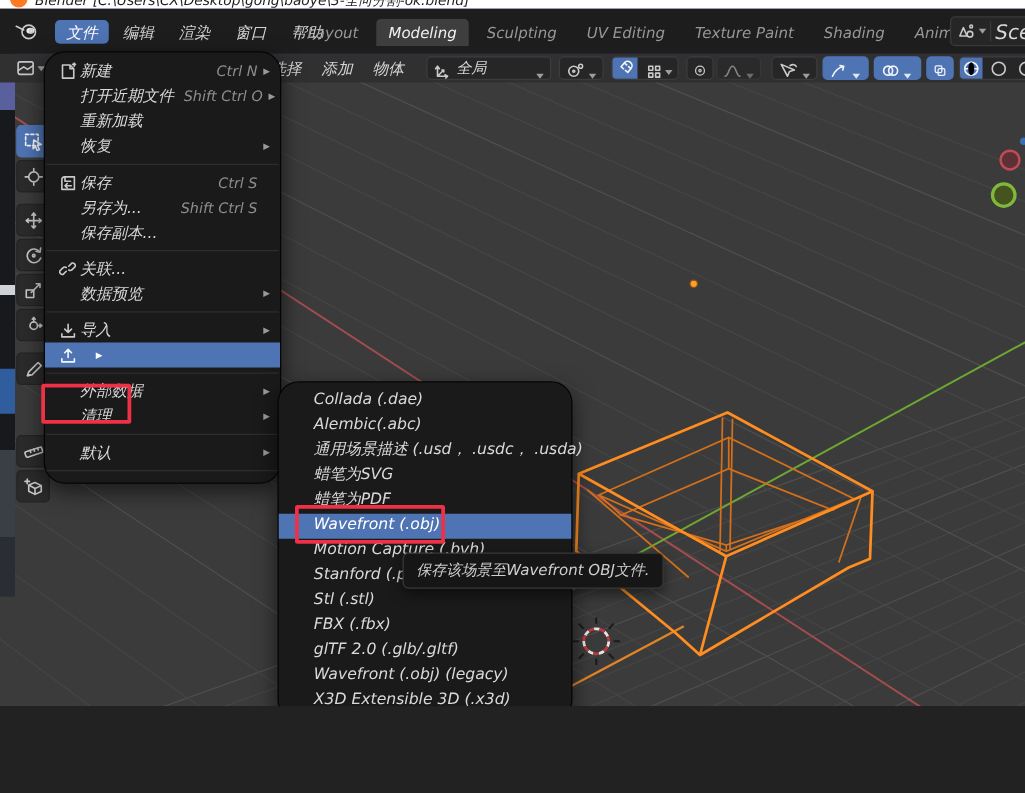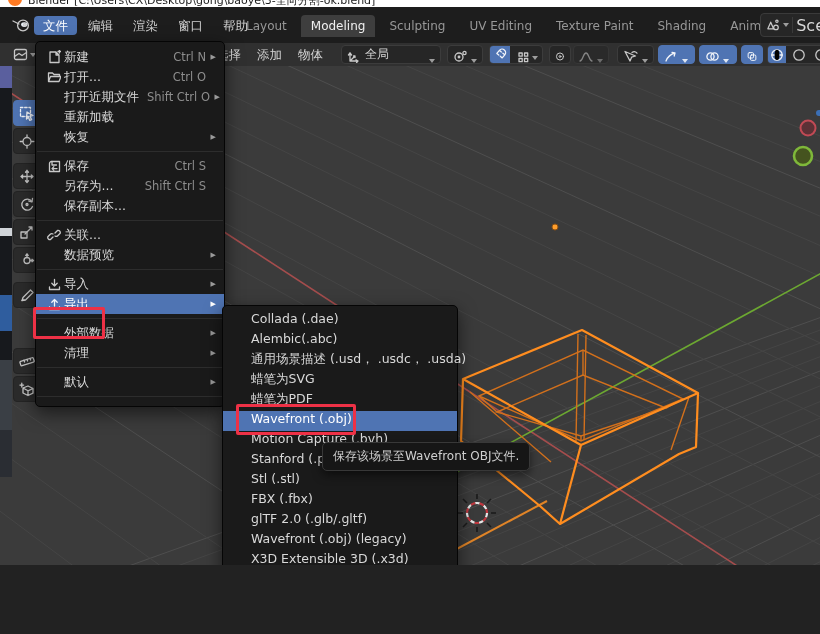--- a/index.html
+++ b/index.html
@@ -1,25 +1,25 @@
 <!DOCTYPE html>
 <html><head>
 <meta charset="utf-8">
 <style>
   html,body{margin:0;padding:0;background:#222;}
   #app{position:relative;width:820px;height:565px;overflow:hidden;background:#4c1d95;
-       font-family:"DejaVu Sans",sans-serif;-webkit-font-smoothing:antialiased;}
+       font-family:"DejaVu Sans",sans-serif;font-style:italic;-webkit-font-smoothing:antialiased;}
   
   .titlebar{position:absolute;left:0;top:0;width:820px;height:7px;background:#ffffff;overflow:hidden;z-index:4;}
   .titlebar .tt{position:absolute;left:28px;top:-7px;font-size:11px;color:#1c1c1c;white-space:nowrap;}
   .titlebar .tlogo{position:absolute;left:8px;top:-8px;width:14px;height:14px;border-radius:50%;background:#ff7a22;}
   
   .topbar{position:absolute;left:0;top:7px;width:820px;height:36px;background:#1d1d1d;z-index:4;}
   .blogo{position:absolute;left:12px;top:11px;}
-  .mbar{position:absolute;left:34px;top:9px;display:flex;gap:2px;}
+  .mbar{position:absolute;left:44px;top:9px;display:flex;gap:2px;}
   .mbtn{height:19px;line-height:19px;padding:0 9px;font-size:12.5px;color:#d2d2d2;border-radius:4px;}
   .mbtn.open{background:#4f74b3;color:#ffffff;}
   .tabs{position:absolute;left:236px;top:8px;right:56px;display:flex;gap:4px;overflow:hidden;}
   .tab{height:22px;line-height:22px;padding:0 10px;font-size:12px;color:#979797;border-radius:4px 4px 0 0;white-space:nowrap;}
   .tab.active{background:#3e3e3e;color:#f0f0f0;}
   .scenebox{position:absolute;right:0;top:6px;width:60px;height:24px;background:#1d1d1d;z-index:5;display:flex;align-items:center;}
   .scenepill{display:flex;align-items:center;height:22px;background:#262626;border:1px solid #3a3a3a;border-radius:4px 0 0 4px;padding:0 4px;gap:3px;width:100%;}
   .scenepill .sep{width:1px;height:16px;background:#3a3a3a;}
   .scenepill .scn{font-size:16px;color:#d8d8d8;}
   
@@ -36,21 +36,21 @@
   .leftstrip{position:absolute;left:0;top:0;width:12px;height:477px;background:#17191d;z-index:3;}
   .frag{position:absolute;left:0;width:12px;}
   
   .toolcol{position:absolute;left:13px;top:100px;z-index:3;display:flex;flex-direction:column;}
   .tool{width:27px;height:26px;margin-bottom:2px;background:#2b2b2b;border:1px solid #242424;border-radius:4px;
         display:flex;align-items:center;justify-content:center;box-sizing:border-box;}
   .tool.active{background:#4f74b3;border-color:#4f74b3;}
   .tgap{height:7px;}
   .tgapbig{height:38px;}
   
-  .menu{position:absolute;background:#1a1a1a;border:1px solid #050505;border-radius:5px;
+  .menu{position:absolute;background:#1a1a1a;border:1px solid #050505;border-radius:17px;
         box-shadow:0 6px 18px rgba(0,0,0,.55);z-index:5;padding:5px 0;box-sizing:border-box;}
   #filemenu{left:35px;top:41px;width:190px;}
   #exportmenu{left:222px;top:305px;width:236px;z-index:6;}
   .mi{height:20px;display:flex;align-items:center;padding:0 8px 0 8px;}
   .mi .mic{width:20px;display:flex;align-items:center;justify-content:center;flex:none;}
   .mi .mil{font-size:12.5px;color:#d9d9d9;flex:1;white-space:nowrap;}
   .mi .mis{font-size:11.5px;color:#8d8d8d;white-space:nowrap;margin-left:8px;}
   .mi .mia{width:10px;text-align:right;color:#9a9a9a;font-size:7px;flex:none;}
   .mi.hl{background:#4f74b3;}
   .mi.hl .mil,.mi.hl .mis,.mi.hl .mia{color:#ffffff;}
@@ -408,30 +408,20 @@
           <svg class="ic" width="13" height="14" viewBox="0 0 13 14">
             <path d="M2,2 L8,2 L11,5 L11,12.5 L2,12.5 Z M8,2 L8,5 L11,5"></path>
             <path d="M10,1.5 L12.8,1.5 M11.4,0 L11.4,3" stroke-width="1.1"></path>
           </svg>
         </span>
       <span class="mil">新建</span>
         <span class="mis">Ctrl N</span>
         <span class="mia">▶</span>
     </div>
     <div class="mi">
-      <span class="mic">
-          <svg class="ic" width="14" height="12" viewBox="0 0 14 12">
-            <path d="M1.5,10.5 L1.5,2 L5.5,2 L7,3.5 L12.5,3.5 L12.5,5.5 M1.5,10.5 L3.5,5.5 L14,5.5 L12,10.5 Z"></path>
-          </svg>
-        </span>
-      <span class="mil">打开...</span>
-        <span class="mis">Ctrl O</span>
-        <span class="mia"></span>
-    </div>
-    <div class="mi">
       <span class="mic"></span>
         <span class="mil">打开近期文件</span>
         <span class="mis">Shift Ctrl O</span>
         <span class="mia">▶</span>
     </div>
     <div class="mi">
       <span class="mic"></span>
         <span class="mil">重新加载</span>
         <span class="mis"></span>
         <span class="mia"></span>
@@ -493,21 +483,20 @@
       <span class="mil">导入</span>
         <span class="mis"></span>
         <span class="mia">▶</span>
     </div>
     <div class="mi hl">
       <span class="mic">
           <svg class="ic onblue" width="13" height="13" viewBox="0 0 13 13">
             <path d="M6.5,8 L6.5,1.5 M6.5,1.5 L3.8,4.2 M6.5,1.5 L9.2,4.2 M1.5,9 L1.5,11.5 L11.5,11.5 L11.5,9"></path>
           </svg>
         </span>
-      <span class="mil">导出</span>
         <span class="mis"></span>
         <span class="mia">▶</span>
     </div>
     <div class="msep"></div>
     <div class="mi">
       <span class="mic"></span>
         <span class="mil">外部数据</span>
         <span class="mis"></span>
         <span class="mia">▶</span>
     </div>

